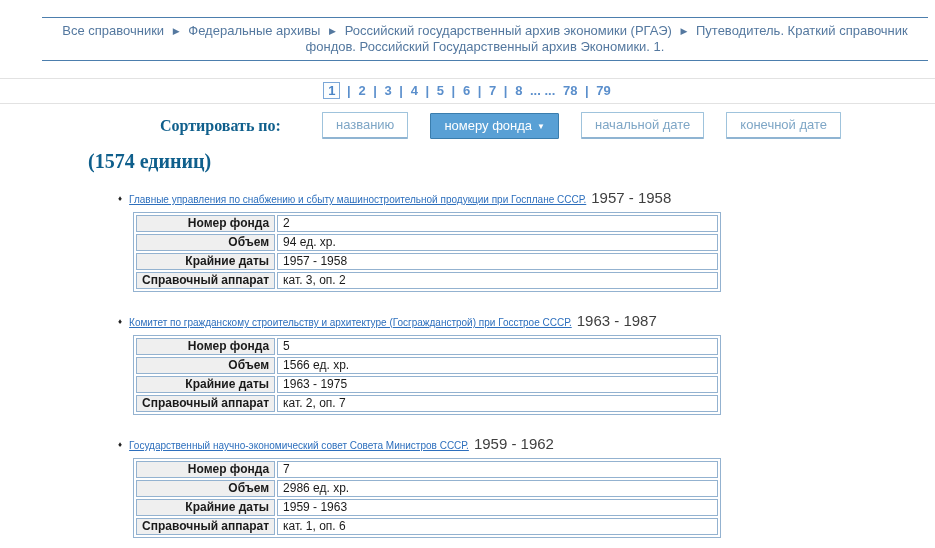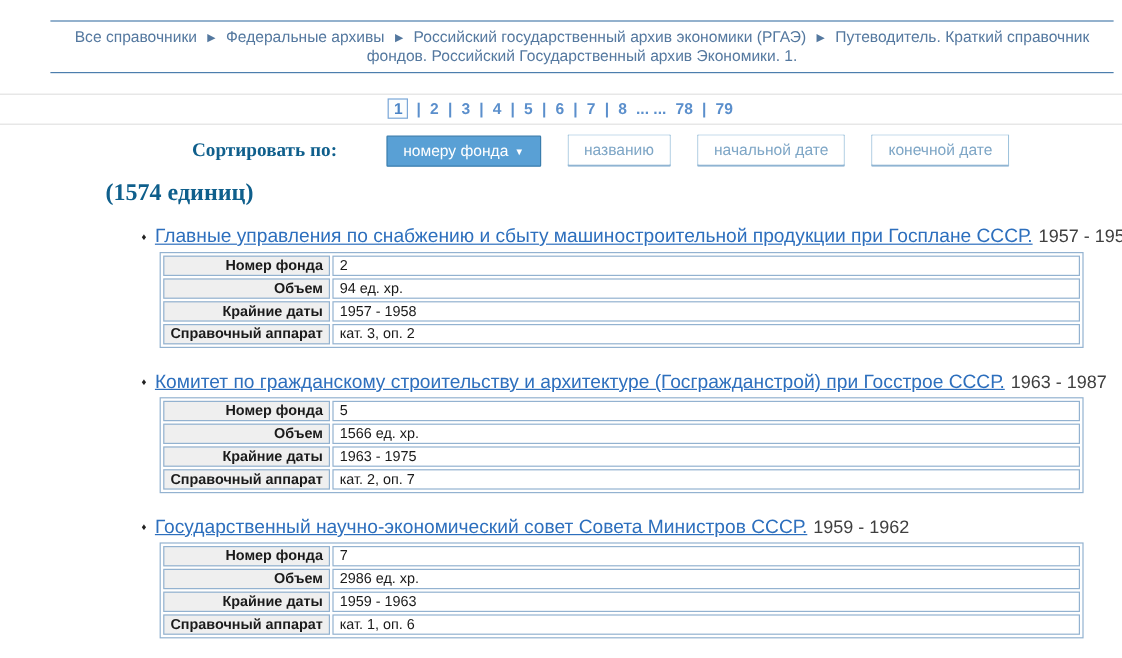--- a/index.html
+++ b/index.html
@@ -77,26 +77,26 @@
     font-weight: bold; font-size: 20px; color: #0f5f8c;
   }
 
   
   .fond { margin-left: 118px; margin-top: 16px; }
   .fond + .fond { margin-top: 20px; }
   .fond-title { line-height: 17px; white-space: nowrap; }
   .bullet { color: #222; font-size: 8px; vertical-align: 2px; }
   .fond-link {
     color: #2d6fbd; text-decoration: underline; cursor: pointer;
-    font-size: 16px; margin-left: 7px;
+    font-size: 10px; margin-left: 7px;
   }
   .fond-years { color: #3f3f3f; font-size: 15px; margin-left: 5px; }
   .fond-table {
     margin: 4px 0 0 15px;
-    width: 770px;
+    width: 588px;
     border: 1px solid #93b2d0;
     border-collapse: separate;
     border-spacing: 2px;
     background: #fff;
   }
   .fond-table td {
     border: 1px solid #93b2d0;
     font-size: 12px; line-height: 14px;
     padding: 0 5px 1px 5px;
   }
@@ -138,25 +138,25 @@
     <span class="pg-sep">|</span>
     <a class="pg-link">8</a>
     <span class="pg-ellipsis">... ...</span>
     <a class="pg-link">78</a>
     <span class="pg-sep">|</span>
     <a class="pg-link">79</a>
   </div>
 
   <div class="sort-row">
     <span class="sort-label">Сортировать по:</span>
+    <button class="sort-btn">
+      <span>названию</span>
+    </button>
     <button class="sort-btn active">
       <span>номеру фонда</span><span class="caret">▼</span>
-    </button>
-    <button class="sort-btn">
-      <span>названию</span>
     </button>
     <button class="sort-btn">
       <span>начальной дате</span>
     </button>
     <button class="sort-btn">
       <span>конечной дате</span>
     </button>
   </div>
 
   <div class="count-label">(1574 единиц)</div>

